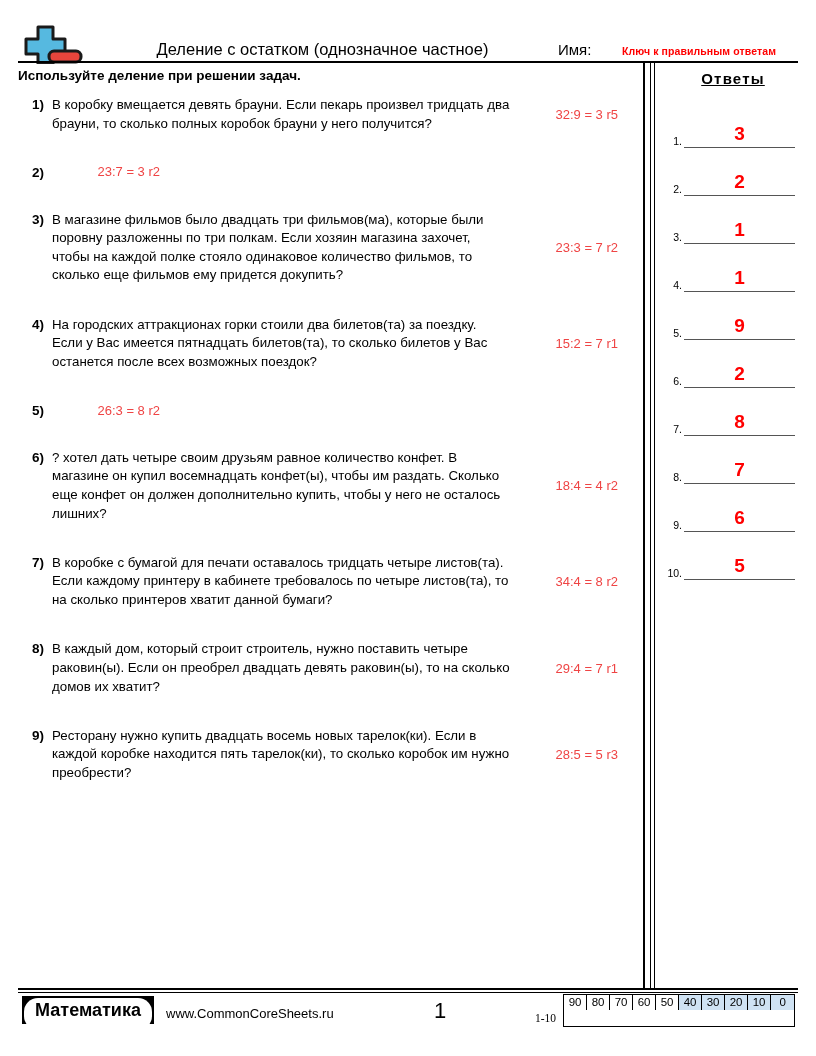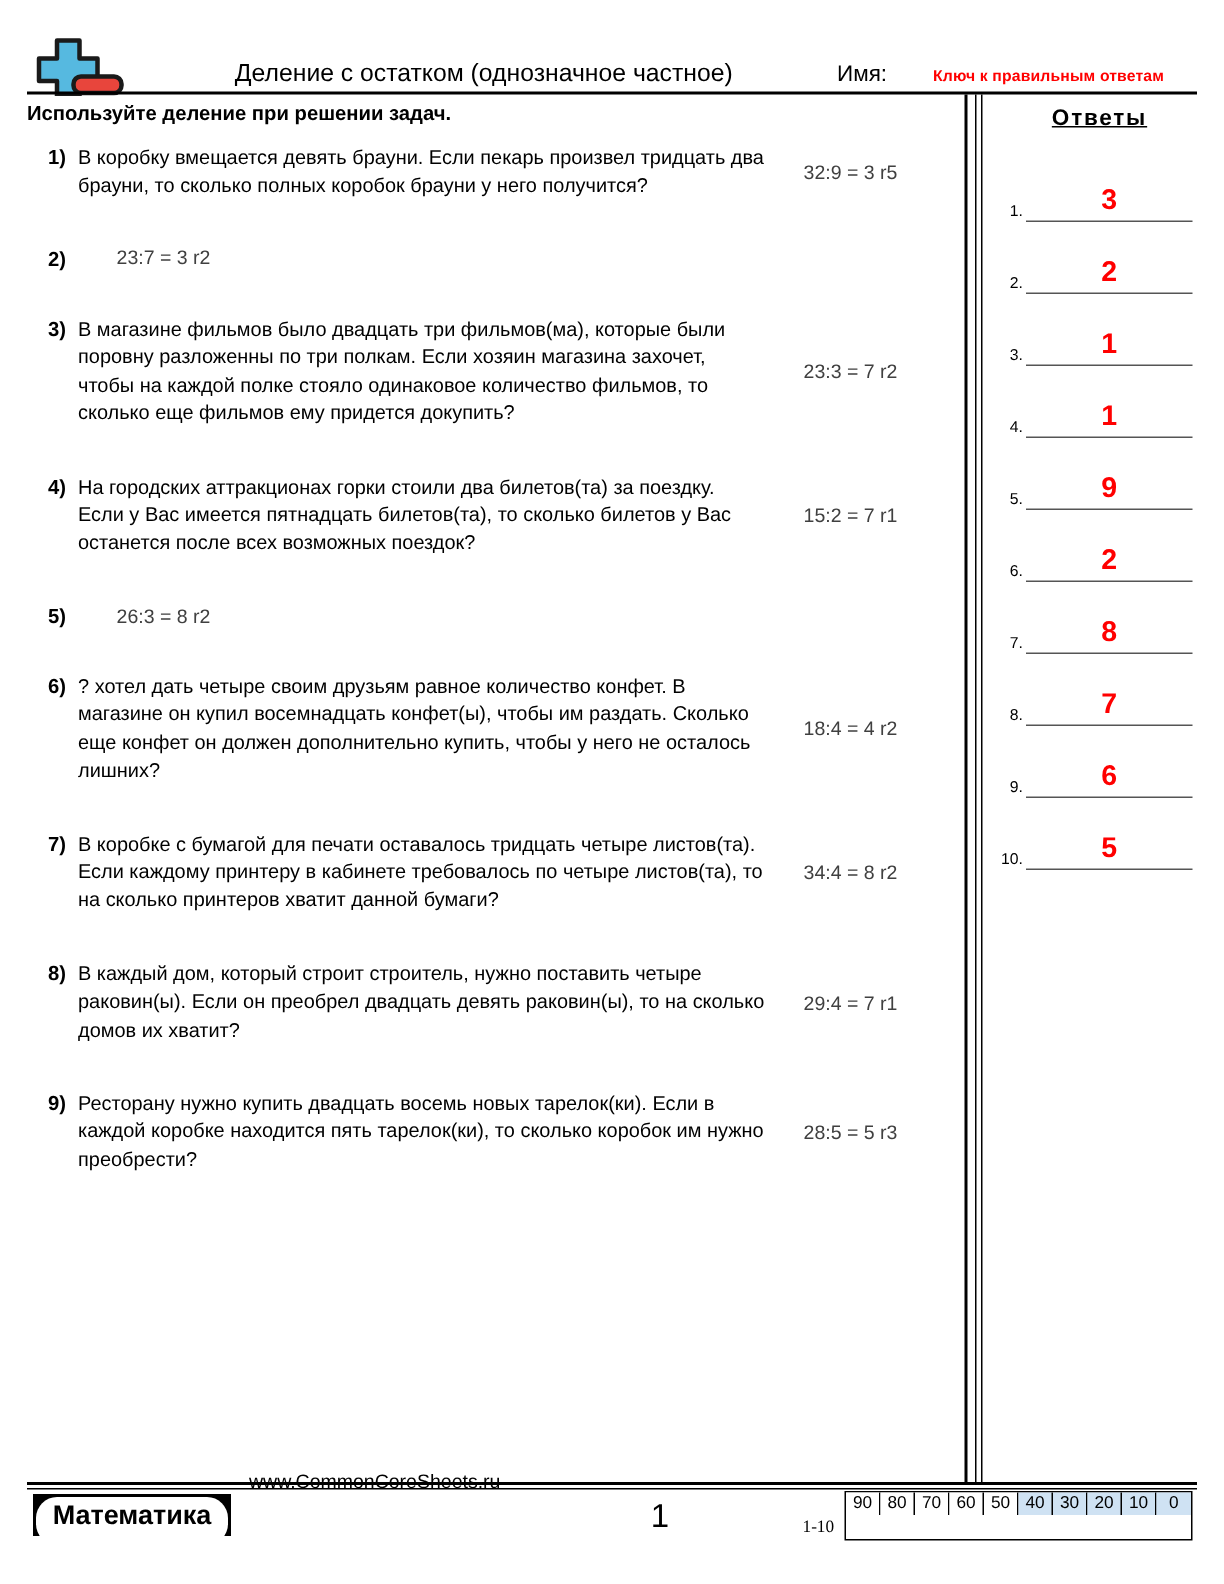--- a/index.html
+++ b/index.html
@@ -111,22 +111,22 @@
   .q-text {
     flex: 1 1 auto;
     font-size: 13.3px;
     line-height: 18.6px;
     max-width: 458px;
   }
   .q-ans {
     flex: 0 0 108px;
     width: 108px;
     font-size: 13px;
-    color: #404040;
-    text-align: center;
+    color: #ef4444;
+    text-align: right;
     padding-left: 6px;
     box-sizing: border-box;
     align-self: center;
   }
 
   
   #answers-panel {
     position: absolute;
     left: 658px;
     top: 63px;
@@ -206,21 +206,21 @@
     height: 32px;
     line-height: 24px;
     text-align: center;
     font-size: 18px;
     font-weight: bold;
     color: #000;
   }
   #site-url {
     position: absolute;
     left: 166px;
-    top: 980px;
+    top: 1006px;
     font-size: 13px;
     color: #000;
   }
   #page-number {
     position: absolute;
     left: 400px;
     top: 998px;
     width: 80px;
     text-align: center;
     font-size: 22px;

